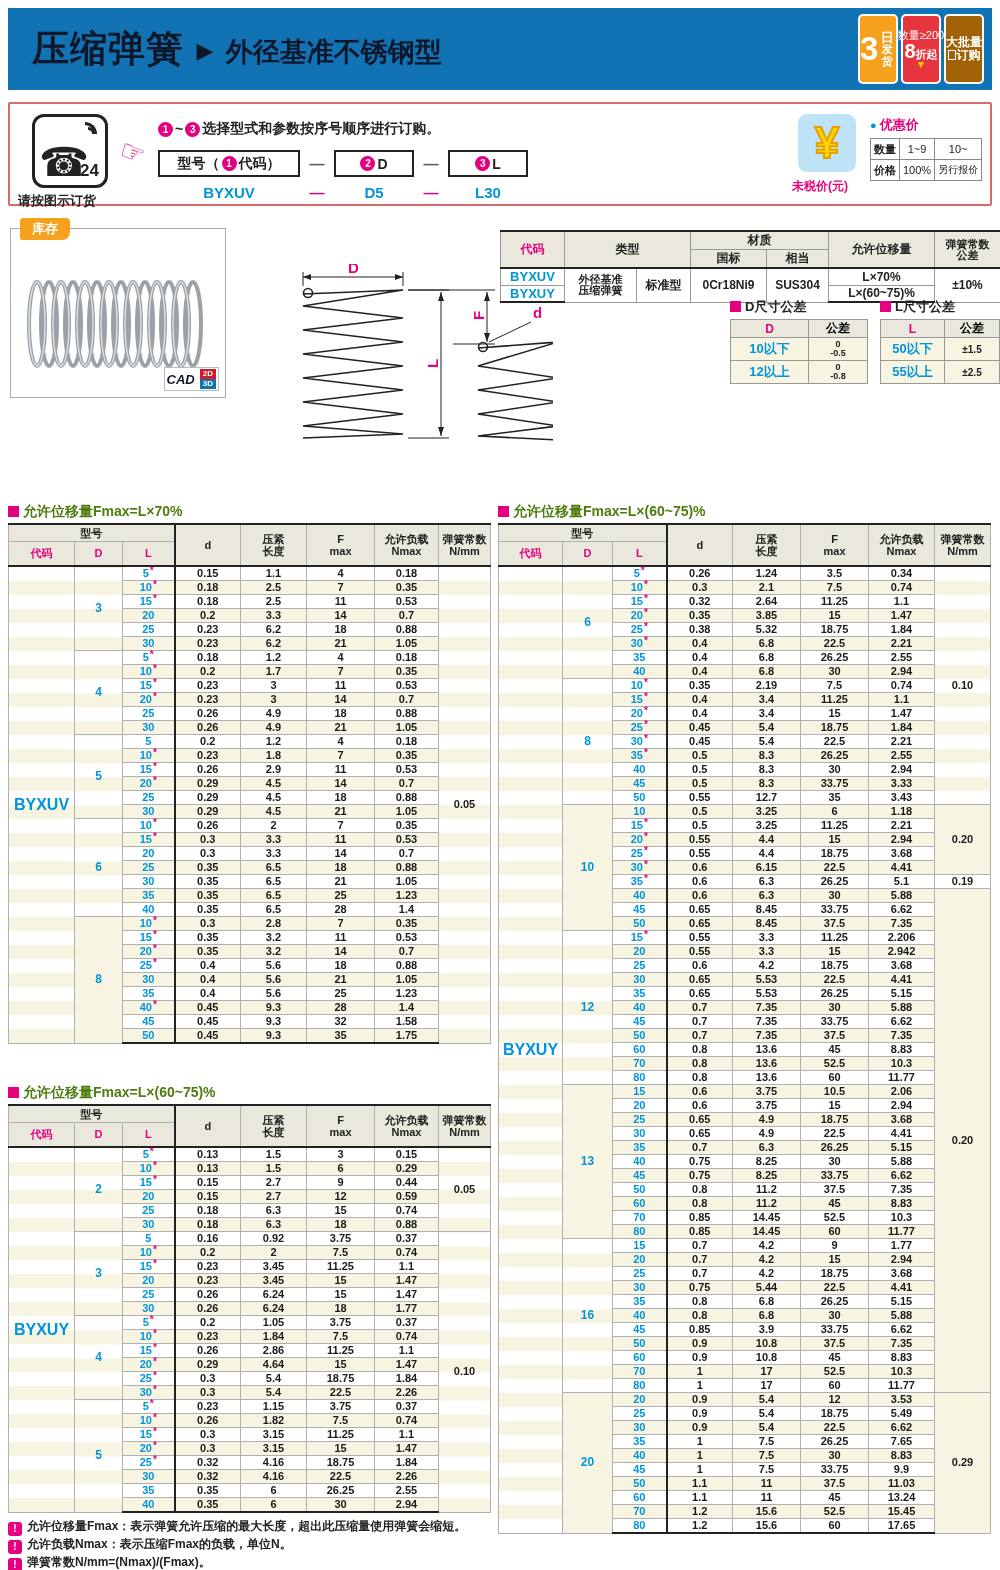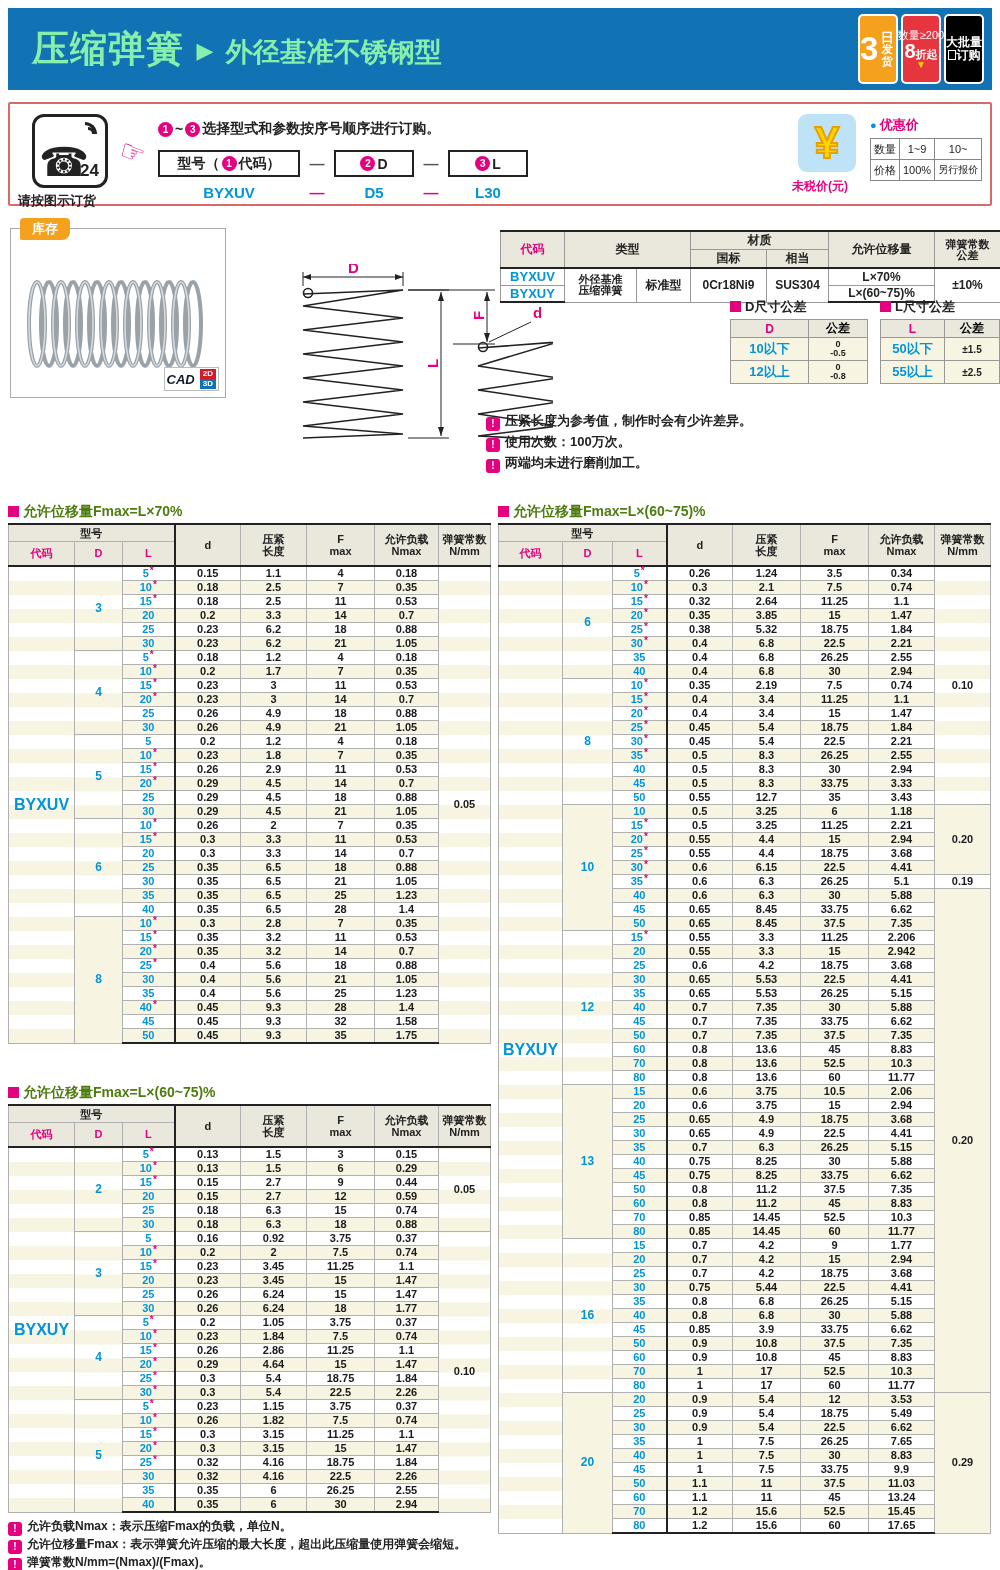--- a/index.html
+++ b/index.html
@@ -1,29 +1,29 @@
 <!DOCTYPE html>
 <html><head>
 <meta charset="utf-8">
 <style>
   * { margin:0; padding:0; box-sizing:border-box; }
   body { background:#fff; font-family:"Liberation Sans","DejaVu Sans",sans-serif; }
   .page { position:relative; width:1000px; height:1570px; background:#fff; overflow:hidden; }
 
   
   .hdr { position:absolute; left:8px; top:8px; width:984px; height:82px; background:#1173b4; display:flex; align-items:center; }
-  .hdr-title { color:#86efac; font-weight:bold; padding-left:24px; white-space:nowrap; }
+  .hdr-title { color:#0f172a; font-weight:bold; padding-left:24px; white-space:nowrap; }
   .hdr-main { font-size:37px; letter-spacing:1px; }
   .hdr-arrow { font-size:22px; margin:0 8px; position:relative; top:-3px; }
   .hdr-sub { font-size:27px; }
   .badges { position:absolute; right:8px; top:6px; display:flex; gap:3px; height:70px; }
   .badge { width:40px; border:2px solid #fff; border-radius:5px; color:#fff; display:flex; flex-direction:column; align-items:center; justify-content:center; text-align:center; line-height:1.05; }
   .badge-orange { background:#f5a11d; }
   .badge-red { background:#e6353f; }
-  .badge-purple { background:#000000; }
+  .badge-purple { background:#a16207; }
   .b1-row { display:flex; align-items:center; }
   .b1-num { font-size:33px; font-weight:bold; }
   .b1-col { display:flex; flex-direction:column; font-weight:bold; }
   .b1-day { font-size:13px; } .b1-ship { font-size:11px; }
   .b2-l1 { font-size:11px; font-weight:normal; white-space:nowrap; }
   .b2-l2 { font-size:11px; font-weight:bold; white-space:nowrap; }
   .b2-l2 .big8 { font-size:20px; }
   .b2-arrow { color:#ffd400; font-size:10px; line-height:6px; }
   .b3-l1 { font-size:12px; font-weight:bold; white-space:nowrap; }
   .b3-l2 { font-size:12px; font-weight:bold; white-space:nowrap; }
@@ -49,21 +49,21 @@
   .oc1 { width:142px; text-align:center; } .oc2 { width:80px; text-align:center; } .oc3 { width:80px; text-align:center; }
   .ocdash { width:34px; text-align:center; color:#e4007f; }
   .yenbox { position:absolute; left:788px; top:10px; width:58px; height:58px; background:#bfe3f6; border-radius:9px; display:flex; align-items:center; justify-content:center; }
   .yen { font-size:44px; font-weight:900; color:#ffd400; -webkit-text-stroke:2px #e8a000; }
   .taxnote { position:absolute; left:782px; top:74px; font-size:12px; font-weight:bold; color:#e4007f; white-space:nowrap; }
   .price { position:absolute; left:860px; top:12px; }
   .price-title { font-size:13px; font-weight:bold; color:#e4007f; white-space:nowrap; }
   .price-title .dot { color:#0095db; font-size:11px; margin-right:3px; }
   .price table { border-collapse:collapse; margin-top:4px; }
   .price td { border:1px solid #888; height:21px; text-align:center; font-size:11px; color:#222; padding:0 3px; white-space:nowrap; }
-  .price td.lbl { font-weight:normal; }
+  .price td.lbl { font-weight:bold; }
   .price td.small { font-size:10px; }
 
   
   .mid { position:absolute; left:8px; top:212px; width:984px; height:290px; }
   .photo-box { position:absolute; left:2px; top:16px; width:216px; height:170px; border:1px solid #aaa; background:#fff; }
   .stock-badge { position:absolute; left:12px; top:6px; background:#f5a11d; color:#fff; font-size:13px; font-weight:bold; padding:2px 12px; border-radius:4px 4px 8px 2px; }
   .spring-photo { position:absolute; left:12px; top:40px; }
   .cadbox { position:absolute; right:6px; bottom:6px; display:flex; align-items:center; border:1px solid #bbb; background:#fff; padding:1px 2px; }
   .cad-word { font-size:13px; font-weight:bold; color:#0f172a; font-style:italic; margin-right:5px; }
   .cad-2d, .cad-3d { display:block; color:#fff; font-size:8px; font-weight:bold; padding:0 3px; line-height:10px; }
@@ -371,25 +371,20 @@
               <td class="pm">±1.5</td>
             </tr>
         <tr>
               <td class="bl">55以上</td>
               <td class="pm">±2.5</td>
             </tr>
       </tbody>
         </table>
     </div>
 
-    <div class="mid-notes">
-      <div class="note-line"><span class="note-icon">!</span><span>压紧长度为参考值，制作时会有少许差异。</span></div>
-      <div class="note-line"><span class="note-icon">!</span><span>使用次数：100万次。</span></div>
-      <div class="note-line"><span class="note-icon">!</span><span>两端均未进行磨削加工。</span></div>
-    </div>
   </div>
 
   <div class="tables">
     <div class="col-left">
       <section>
         <div class="dtitle"><span class="sq"></span><span>允许位移量Fmax=L×70%</span></div>
         <table class="dtable">
             <colgroup>
               <col style="width: 66px;">
               <col style="width: 48px;">
@@ -903,22 +898,22 @@
                 <td class="b-r2"><span class="lnum">40</span></td>
                 <td>0.35</td>
                 <td>6</td>
                 <td>30</td>
                 <td>2.94</td>
               </tr>
             </tbody>
           </table>
       </section>
       <div class="footnotes">
+        <div class="fn-line"><span class="note-icon">!</span><span>允许位移量Fmax：表示弹簧允许压缩的最大长度，超出此压缩量使用弹簧会缩短。</span></div>
         <div class="fn-line"><span class="note-icon">!</span><span>允许负载Nmax：表示压缩Fmax的负载，单位N。</span></div>
-        <div class="fn-line"><span class="note-icon">!</span><span>允许位移量Fmax：表示弹簧允许压缩的最大长度，超出此压缩量使用弹簧会缩短。</span></div>
         <div class="fn-line"><span class="note-icon">!</span><span>弹簧常数N/mm=(Nmax)/(Fmax)。</span></div>
       </div>
     </div>
     <div class="col-right">
       <section>
         <div class="dtitle"><span class="sq"></span><span>允许位移量Fmax=L×(60~75)%</span></div>
         <table class="dtable">
             <colgroup>
               <col style="width: 64px;">
               <col style="width: 50px;">

